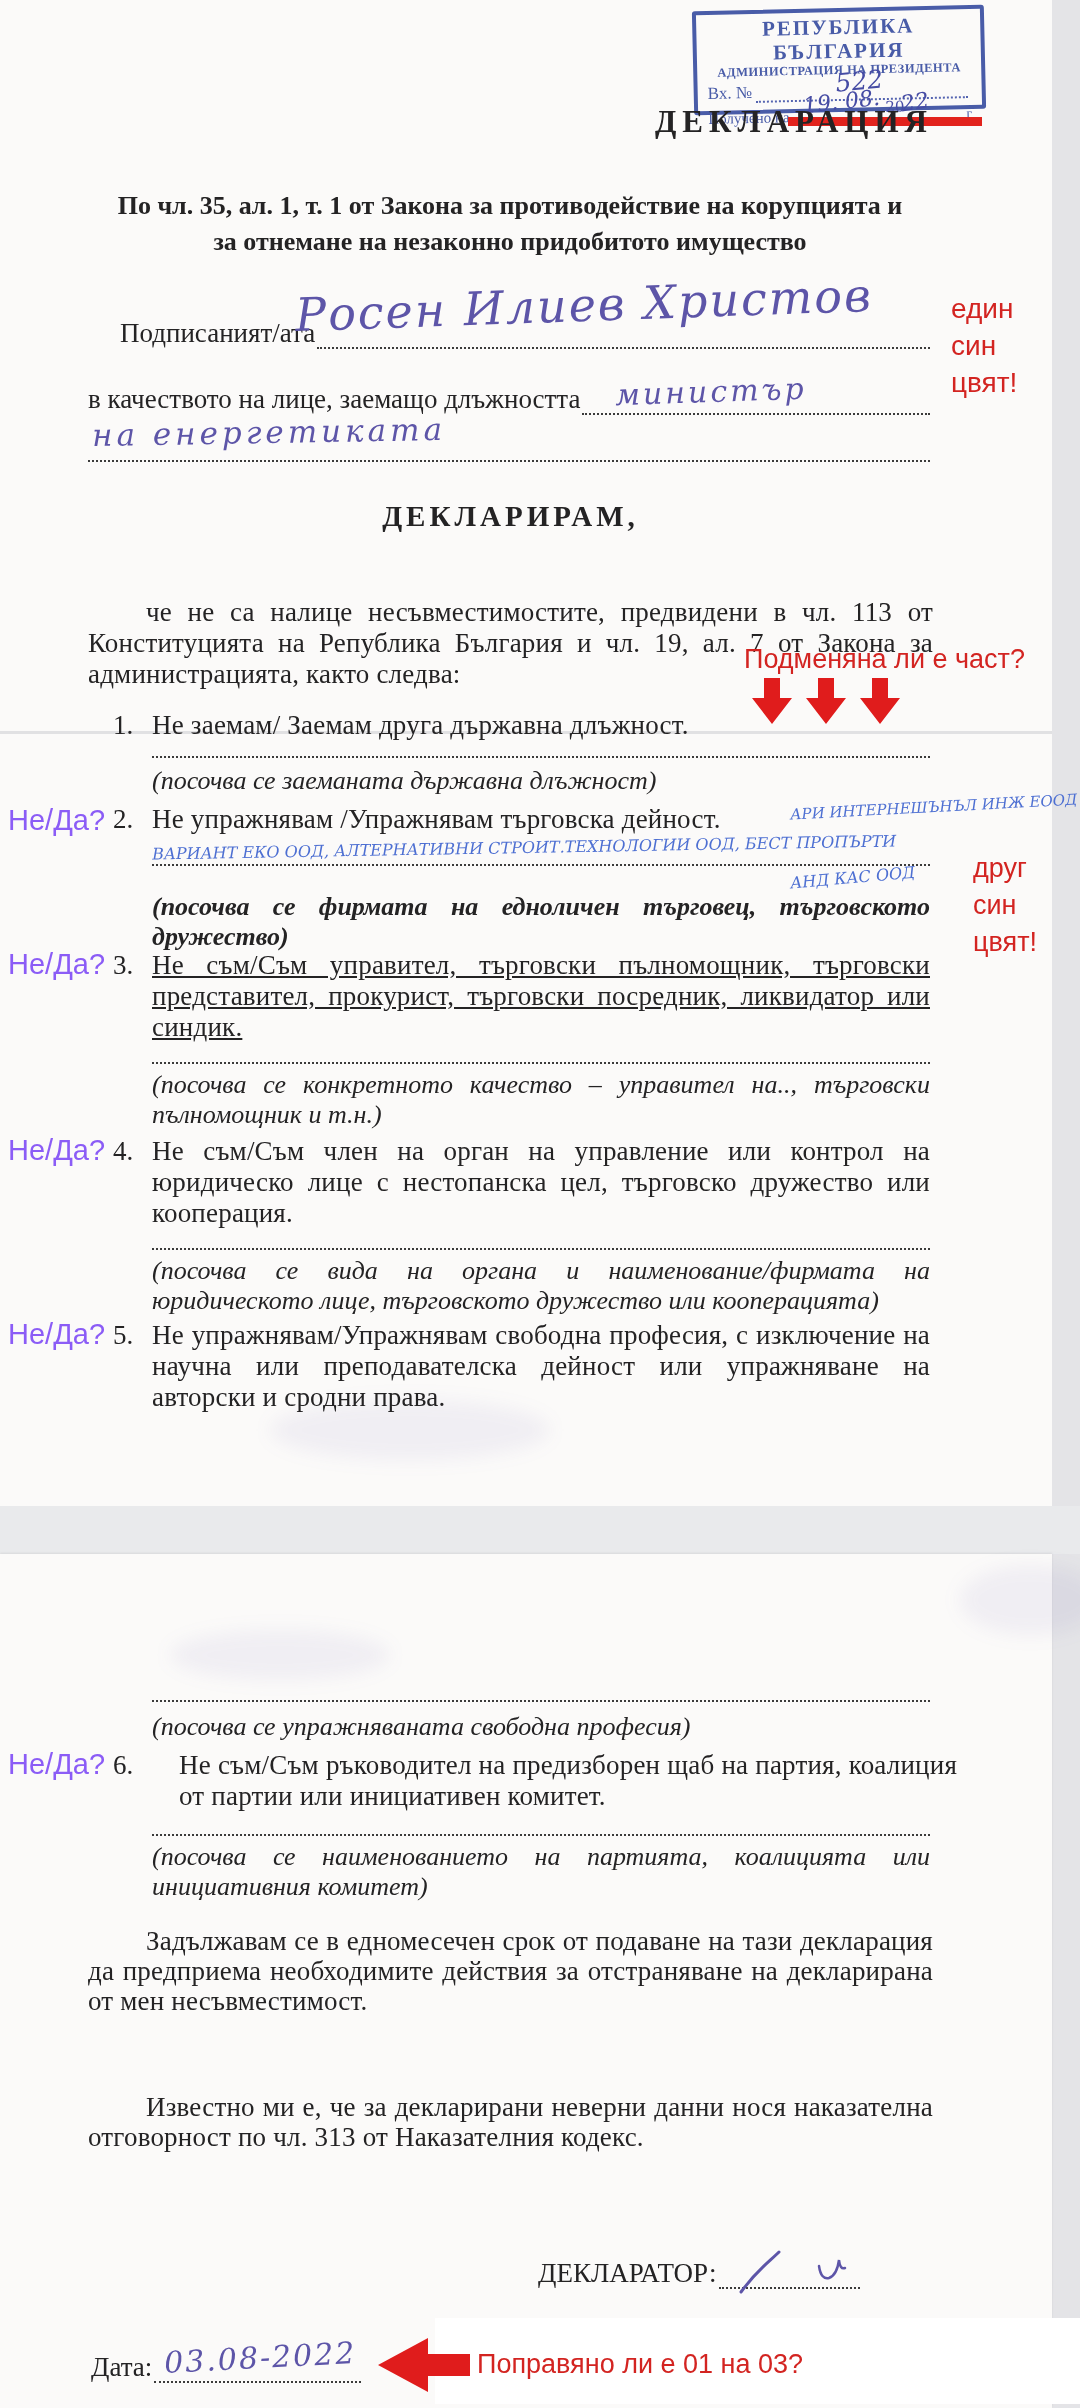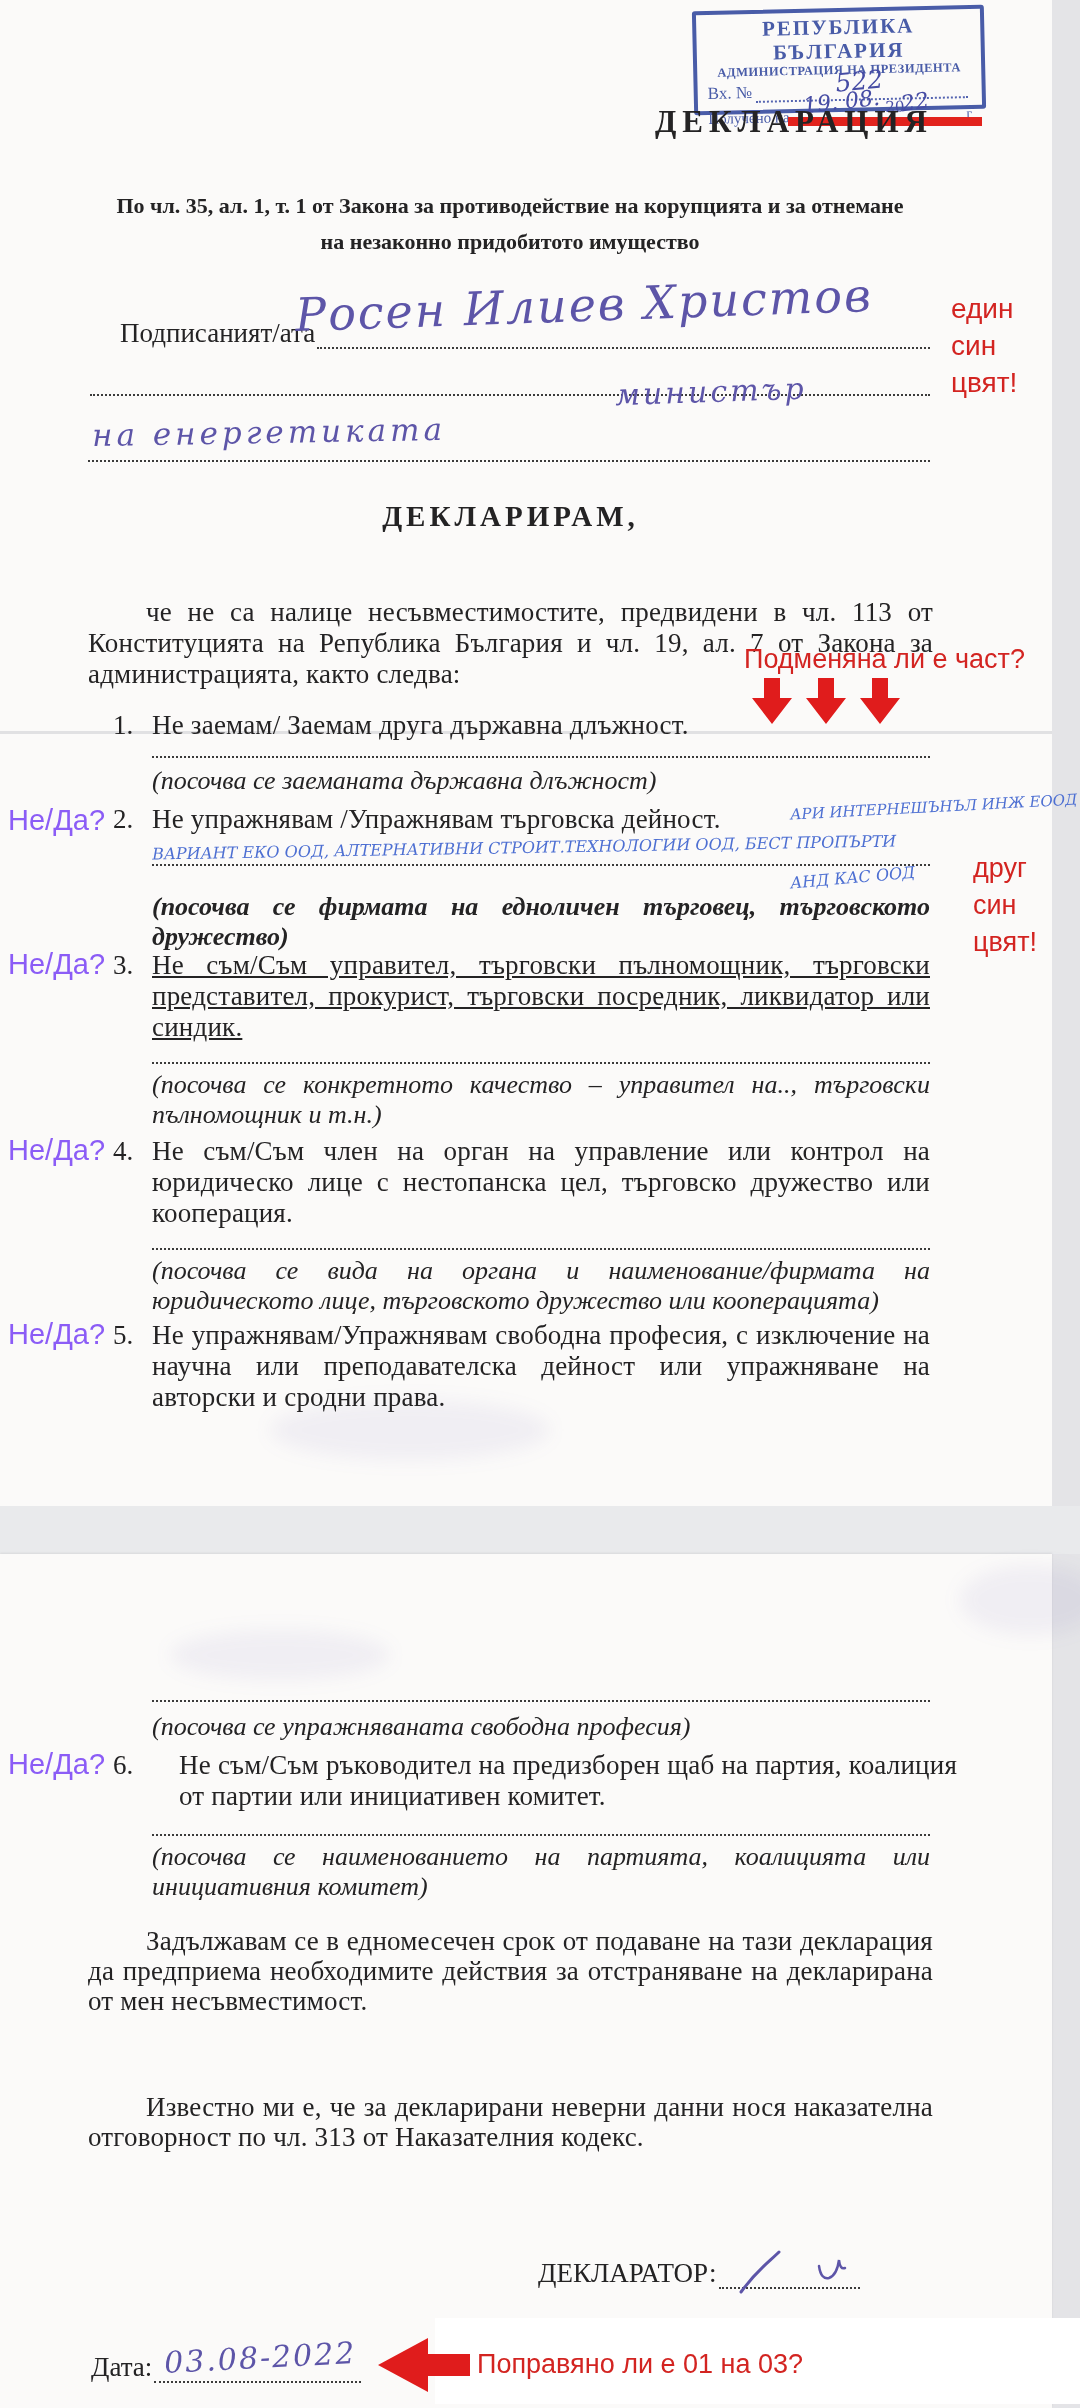--- a/index.html
+++ b/index.html
@@ -22,21 +22,21 @@
     color:#4054a4;opacity:.95;box-sizing:border-box;padding-top:3px;}
   .stamp-l1{font-size:21px;font-weight:700;letter-spacing:2px;text-align:center;line-height:24px;}
   .stamp-l2{font-size:12.5px;font-weight:700;letter-spacing:.5px;text-align:center;line-height:14px;}
   .stamp-row{display:flex;align-items:flex-end;padding:0 10px;margin-top:4px;}
   .stamp-row .lbl{font-size:17px;white-space:nowrap;}
   .stamp-row .dots{flex:1;border-bottom:2px dotted #4c5cad;position:relative;height:18px;margin:0 4px;}
   .stamp-hw{font-family:"DejaVu Serif",serif;font-style:italic;color:#3d43a0;position:absolute;white-space:nowrap;}
   .red-underline{position:absolute;left:788px;top:117px;width:194px;height:9px;background:#e2231d;}
   
   .doc-title{left:88px;top:104px;width:845px;text-align:right;font-size:31px;font-weight:700;letter-spacing:6px;}
-  .doc-subtitle{left:110px;top:188px;width:800px;text-align:center;font-size:22px;font-weight:700;line-height:36px;}
+  .doc-subtitle{left:110px;top:188px;width:800px;text-align:center;font-size:26px;font-weight:700;line-height:36px;}
   .fieldrow{display:flex;align-items:flex-end;font-size:27px;}
   .fieldrow .dots{flex:1;border-bottom:2.5px dotted #3b3b3b;height:10px;margin-left:2px;}
   .hw{font-family:"DejaVu Serif",serif;font-style:italic;color:#5d55a8;white-space:nowrap;}
   .hw-blue{font-family:"DejaVu Serif",serif;font-style:italic;color:#4d6fd2;white-space:nowrap;}
   .heading{left:88px;top:500px;width:845px;text-align:center;font-size:29px;font-weight:700;letter-spacing:4px;}
   .para{font-size:27px;line-height:31px;text-align:justify;text-indent:58px;letter-spacing:.2px;}
   .item-num{position:absolute;left:113px;width:36px;font-size:27px;}
   .item-text{position:absolute;left:152px;width:778px;font-size:27px;line-height:31px;text-align:justify;letter-spacing:.2px;}
   .hint{position:absolute;left:152px;width:778px;font-size:26px;line-height:30px;font-style:italic;text-align:justify;}
   .dotline{position:absolute;border-bottom:2.5px dotted #3b3b3b;}
@@ -82,20 +82,21 @@
 <div class="abs doc-title">ДЕКЛАРАЦИЯ</div>
 <div class="abs doc-subtitle">По чл. 35, ал. 1, т. 1 от Закона за противодействие на корупцията и за отнемане на незаконно придобитото имущество</div>
 
 <div class="abs fieldrow" style="left:120px;top:318px;width:810px;">
   <span>Подписаният/ата</span>
   <span class="dots"></span>
 </div>
 <div class="abs hw" style="left:295px;top:278px;font-size:46px;transform:rotate(-2deg);letter-spacing:2px;">Росен Илиев Христов</div>
 
 <div class="abs fieldrow" style="left:88px;top:384px;width:842px;">
+  <span>в качеството на лице, заемащо длъжността</span>
   <span class="dots"></span>
 </div>
 <div class="abs hw" style="left:615px;top:374px;font-size:30px;transform:rotate(-2deg);letter-spacing:3px;">министър</div>
 
 <div class="dotline" style="left:88px;top:438px;width:842px;height:22px;"></div>
 <div class="abs hw" style="left:92px;top:414px;font-size:31px;transform:rotate(-1deg);letter-spacing:4px;">на енергетиката</div>
 
 <div class="red-note" style="left:951px;top:290px;">
   <span style="display:block;">един</span>
   <span style="display:block;">син</span>

